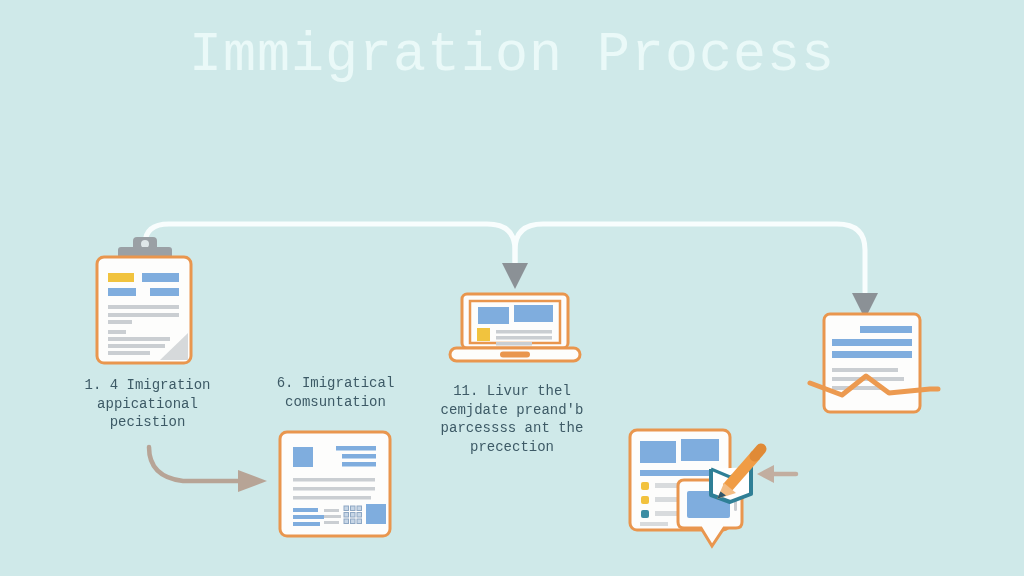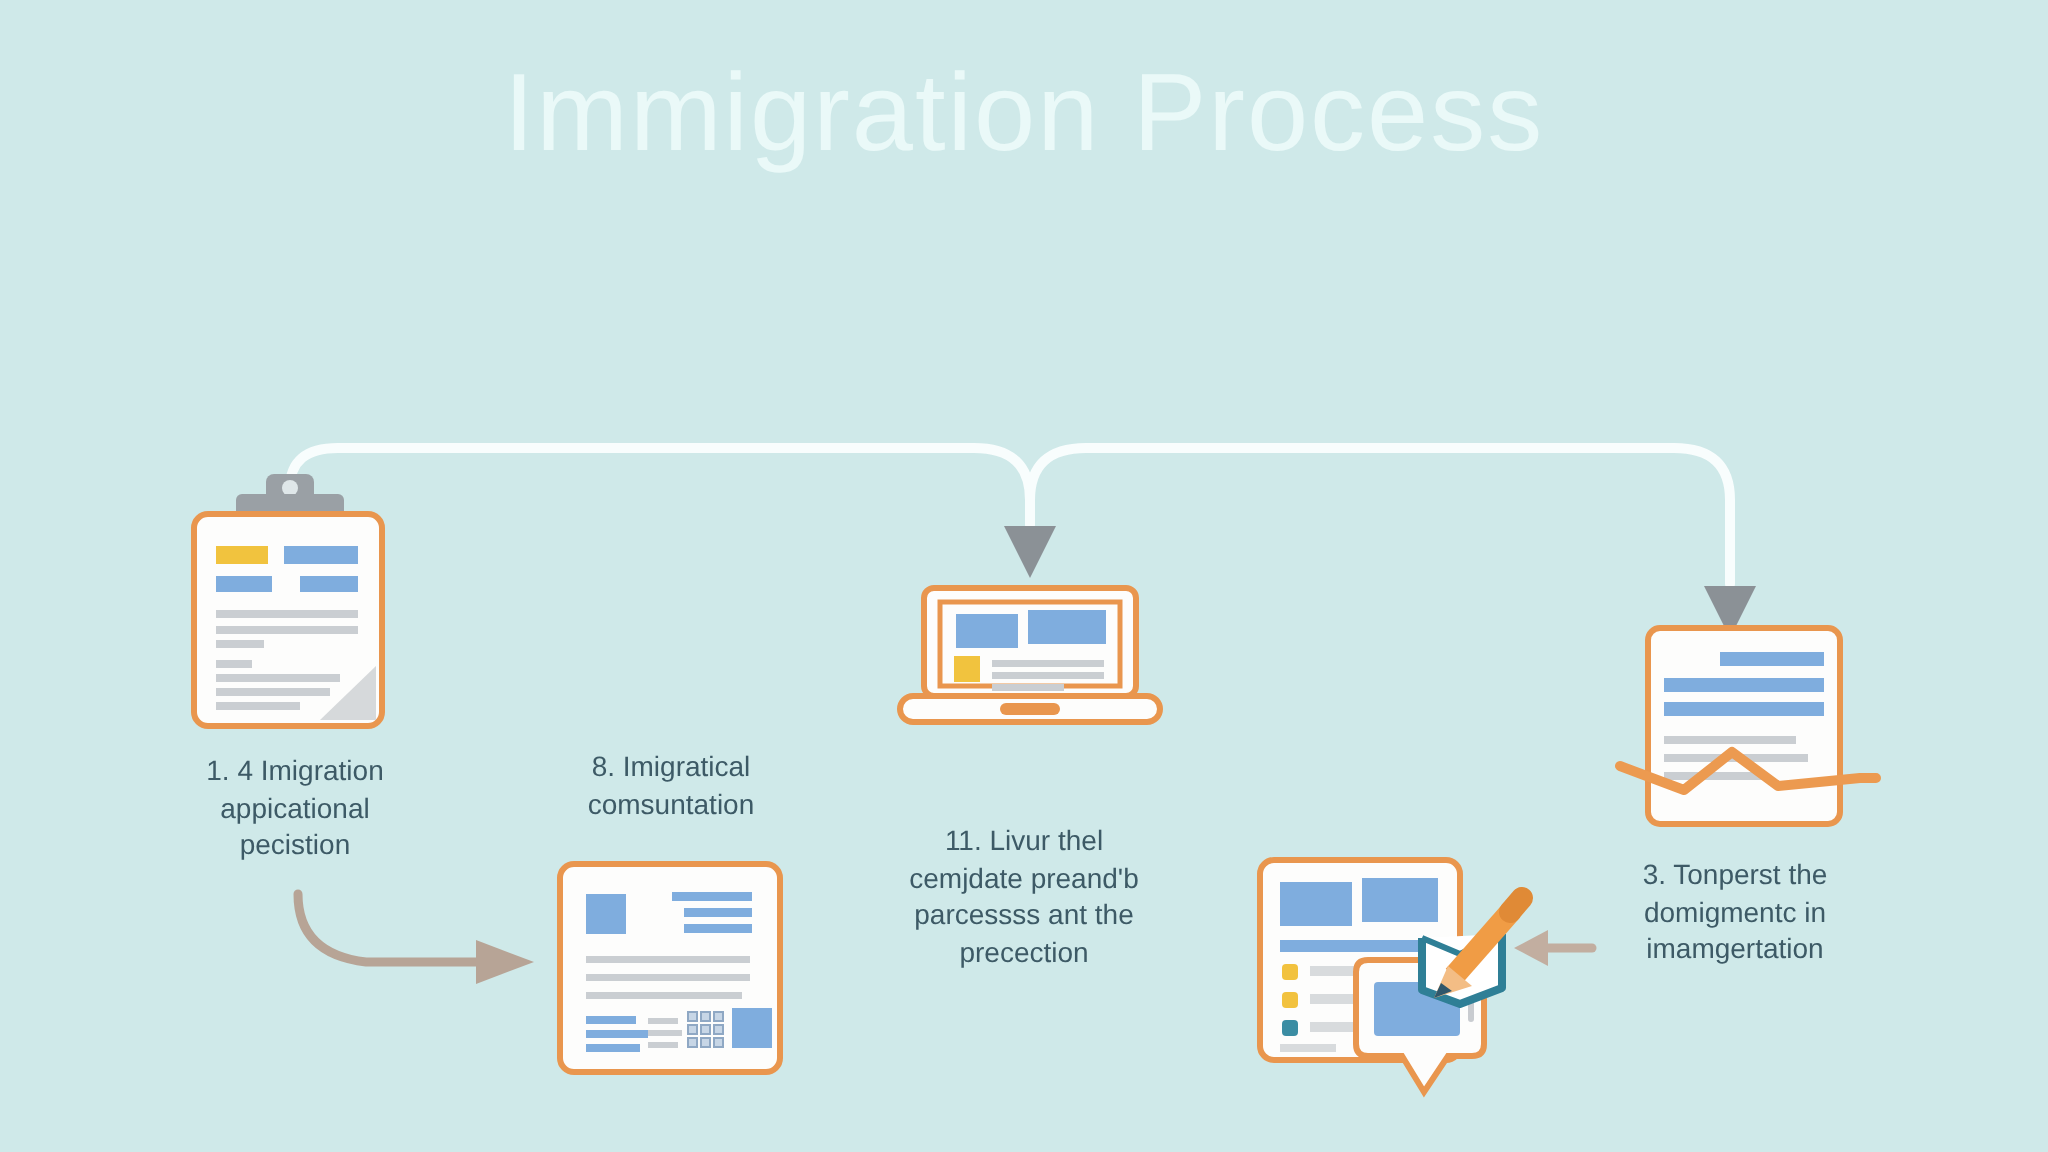--- a/index.html
+++ b/index.html
@@ -1,18 +1,18 @@
 <!DOCTYPE html>
 <html><head>
 <meta charset="utf-8">
 <style>
   html,body{margin:0;padding:0;background:#cfe9e9;}
   .stage{
     position:relative;width:1024px;height:576px;background:#cfe9e9;
-    overflow:hidden;font-family:Liberation Sans, sans-serif;
+    overflow:hidden;font-family:Liberation Mono, monospace;
   }
   .title{
     position:absolute;left:0;right:0;top:24px;text-align:center;
     font-size:55px;font-weight:400;letter-spacing:1px;color:#eaf9f8;
   }
   .overlay{position:absolute;left:0;top:0;pointer-events:none;}
   .icon{position:absolute;}
   .icon svg{display:block;overflow:visible;}
   .step-label{
     position:absolute;color:#3d5a66;font-size:14px;line-height:1.33;
@@ -142,23 +142,20 @@
         <line x1="130" y1="31" x2="136" y2="24" stroke="#e08a36" stroke-width="11" stroke-linecap="round"></line>
         <polygon points="92,74 99,58 111,68" fill="#f3bd85"></polygon>
         <polygon points="92,74 95.5,66.5 101,70.5" fill="#30576b"></polygon>
       </g>
     </svg>
   </div>
 
   <div class="step-label" style="left:70px;top:376px;width:155px;">1. 4 Imigration
 appicational
 pecistion</div>
-  <div class="step-label" style="left:258px;top:374px;width:155px;">8. Imigratical
+  <div class="step-label" style="left:258px;top:374px;width:155px;">6. Imigratical
 comsuntation</div>
-  <div class="step-label" style="left:417px;top:382px;width:190px;margin-top:29px;">11. Livur thel
+  <div class="step-label" style="left:417px;top:382px;width:190px;">11. Livur thel
 cemjdate preand'b
 parcessss ant the
 precection</div>
-  <div class="step-label" style="left:790px;top:428px;width:155px;">3. Tonperst the
-domigmentc in
-imamgertation</div>
 
 </div>
 
 </body></html>

